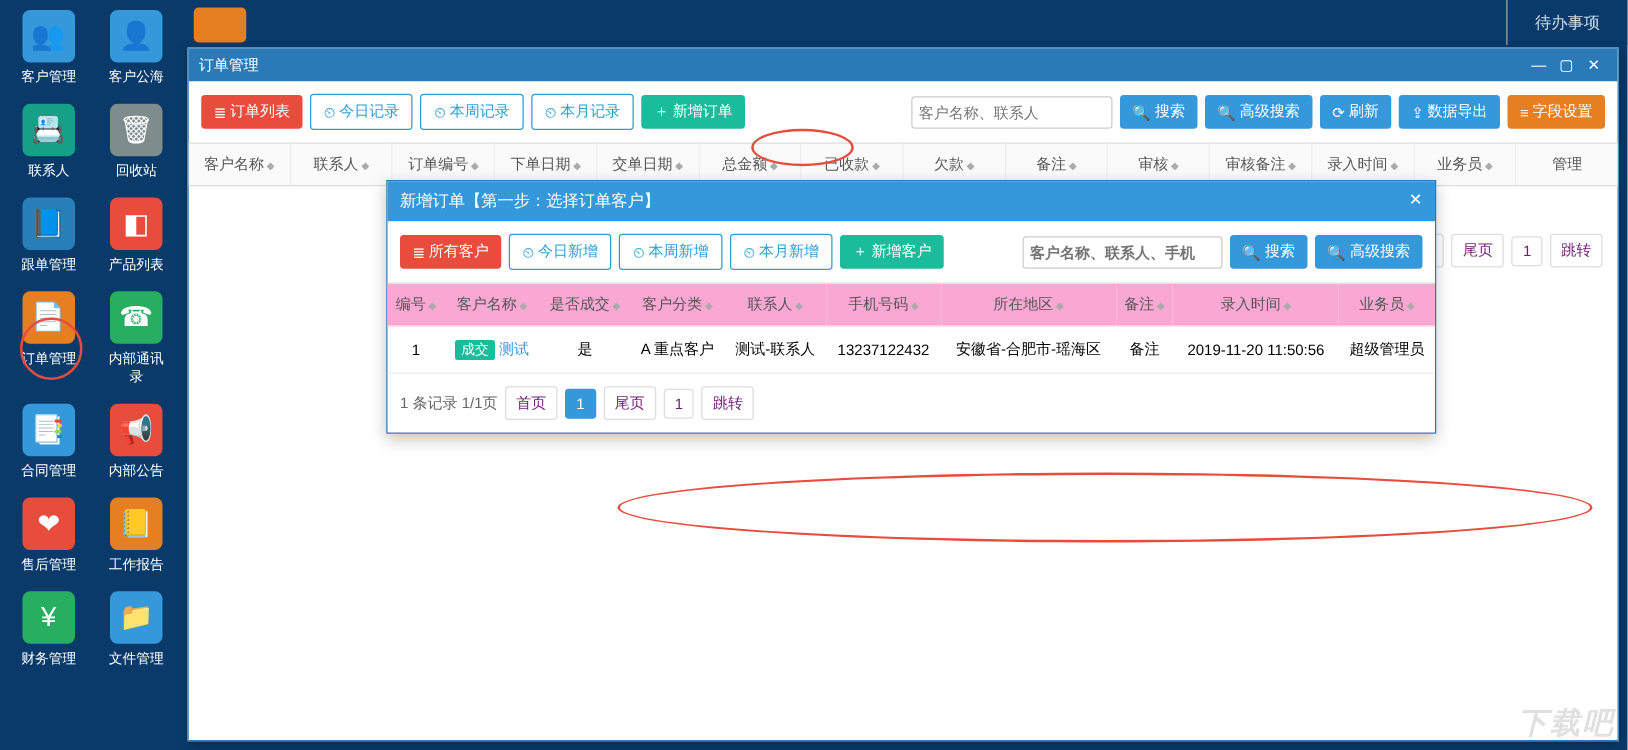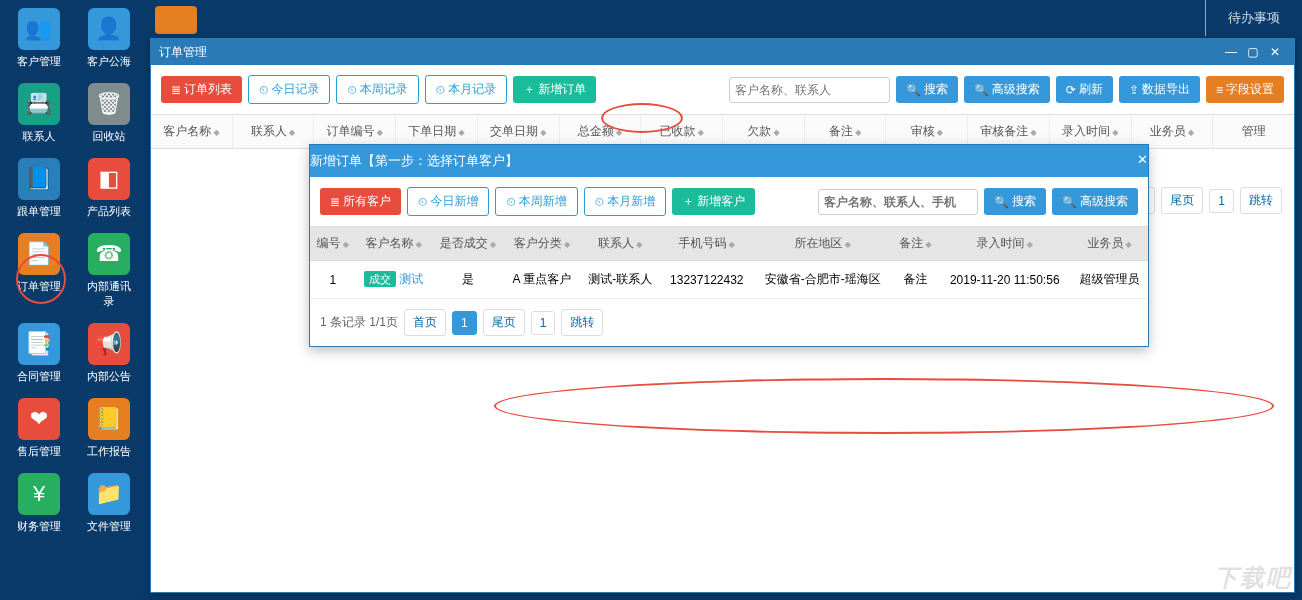--- a/index.html
+++ b/index.html
@@ -42,31 +42,31 @@
 .circle-red { position: absolute; border: 2px solid #e74c3c; border-radius: 50%; pointer-events: none; }
 
 
 .gridh { display: flex; border-top: 1px solid #ddd; border-bottom: 1px solid #ddd; background: #fafafa; }
 .gridh .gh { flex: 1; padding: 8px 4px; font-size: 12px; color: #555; text-align: center; border-right: 1px solid #eee; }
 .gridh .gh:last-child { border-right: none; }
 .sorti::after { content: " ◆"; font-size: 8px; color: #aaa; }
 
 
 .modal { position: absolute; left: 158px; top: 105px; width: 840px; background: #fff; border: 1px solid #2a7ab8; box-shadow: 0 4px 12px rgba(0,0,0,.25); }
-.mtitle { background: #3498db; color: #fff; padding: 7px 0; font-size: 13px; display: flex; }
+.mtitle { background: #3498db; color: #fff; padding: 7px 10px; font-size: 13px; display: flex; }
 .mtitle .x { cursor: pointer; }
 .mtoolbar { padding: 10px; display: flex; align-items: center; gap: 6px; }
 .mhint { text-align: center; color: #e74c3c; font-size: 14px; padding: 4px 0 8px; }
 .mtable { width: 100%; border-collapse: collapse; }
-.mtable th { background: #e5e5e5; border-top: 1px solid #ddd; border-bottom: 1px solid #ddd; padding: 8px 4px; font-size: 12px; color: #555; font-weight: normal; }
+.mtable th { background: #f9a8d4; border-top: 1px solid #ddd; border-bottom: 1px solid #ddd; padding: 8px 4px; font-size: 12px; color: #555; font-weight: normal; }
 .mtable td { padding: 10px 4px; text-align: center; font-size: 12px; border-bottom: 1px solid #eee; }
 .tag-g { background: #1abc9c; color: #fff; padding: 2px 5px; border-radius: 2px; font-size: 11px; }
 .link { color: #3498db; cursor: pointer; }
 .pager { display: flex; align-items: center; gap: 6px; padding: 10px; font-size: 12px; color: #666; }
-.pgbtn { padding: 4px 8px; border: 1px solid #ddd; border-radius: 3px; cursor: pointer; color: #0369a1; background: #fff; }
+.pgbtn { padding: 4px 8px; border: 1px solid #ddd; border-radius: 3px; cursor: pointer; color: #701a75; background: #fff; }
 .pgbtn.act { background: #3498db; color: #fff; border-color: #3498db; }
 
 
 .outerpager { position: absolute; right: 12px; top: 148px; display: flex; align-items: center; gap: 6px; font-size: 12px; color: #666; }
 
 
 .wm { position: absolute; right: 10px; bottom: 6px; font-size: 24px; color: rgba(0,0,0,.12); font-weight: bold; font-style: italic; letter-spacing: 2px; }
 
 
 .ellipse { position: absolute; border: 2px solid #e74c3c; border-radius: 50%; pointer-events: none; }

